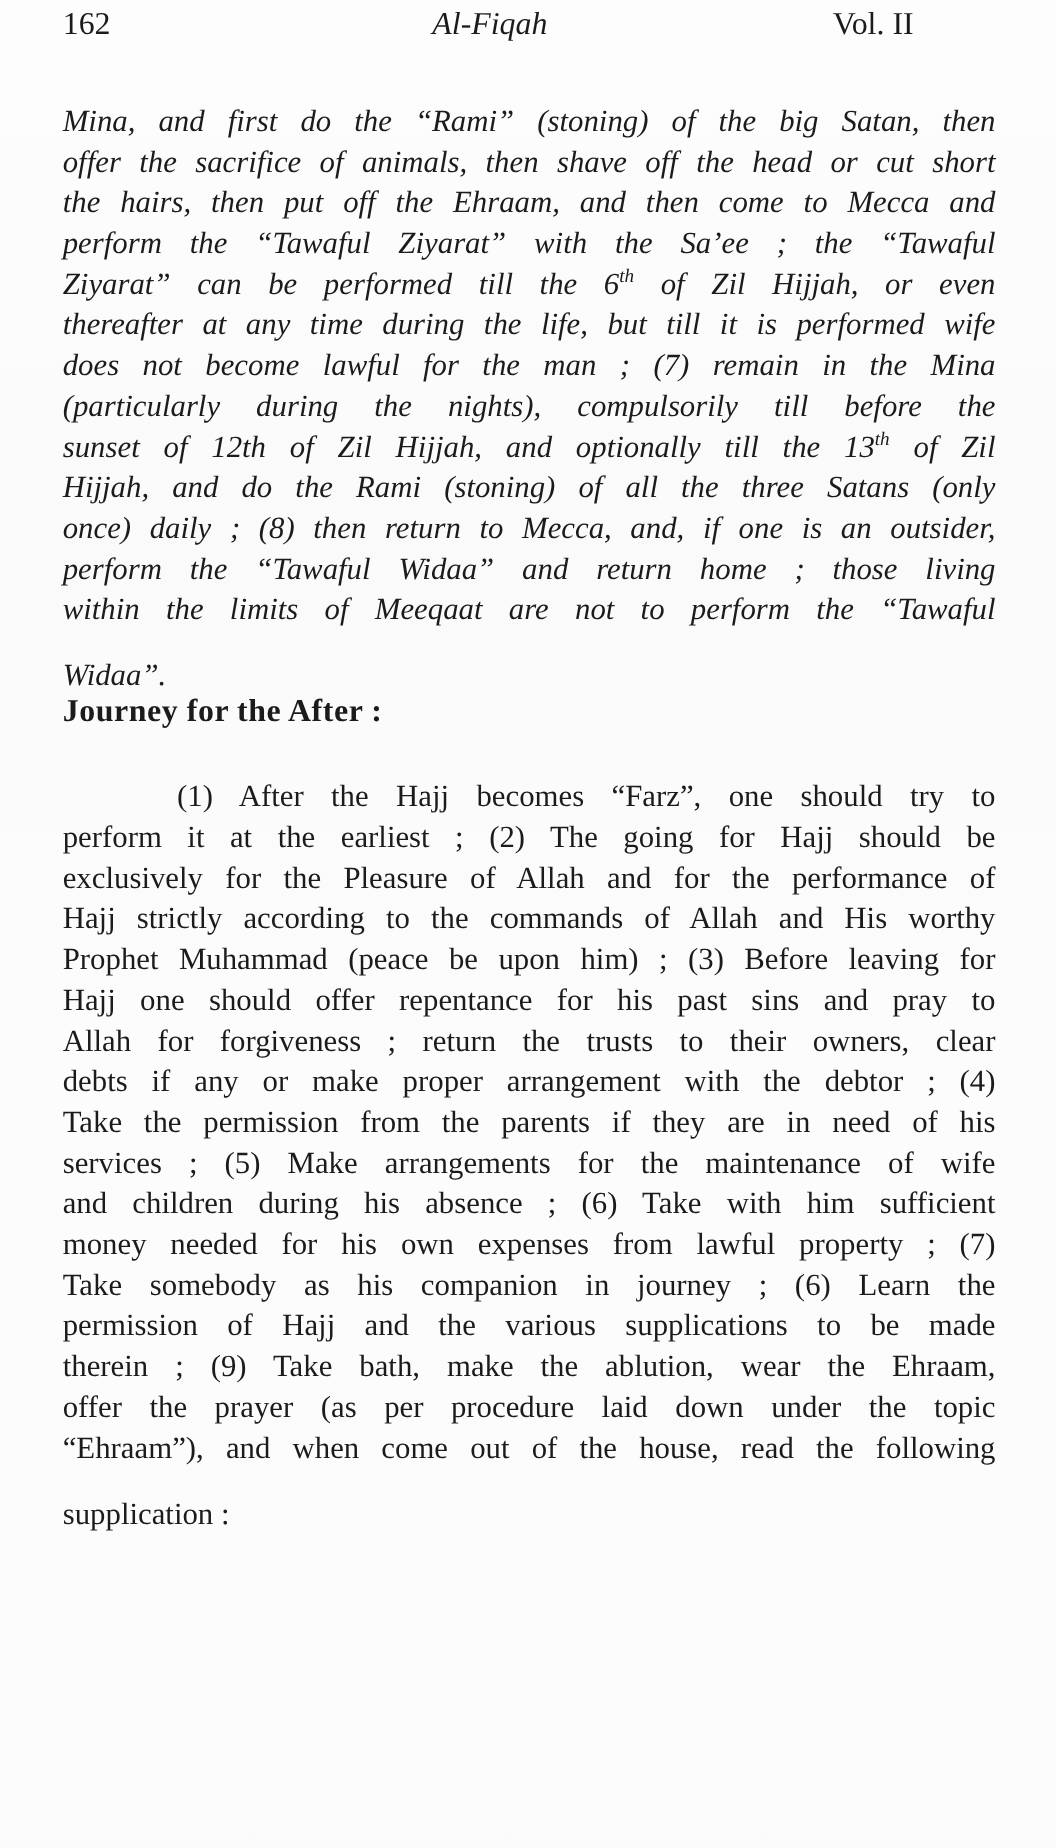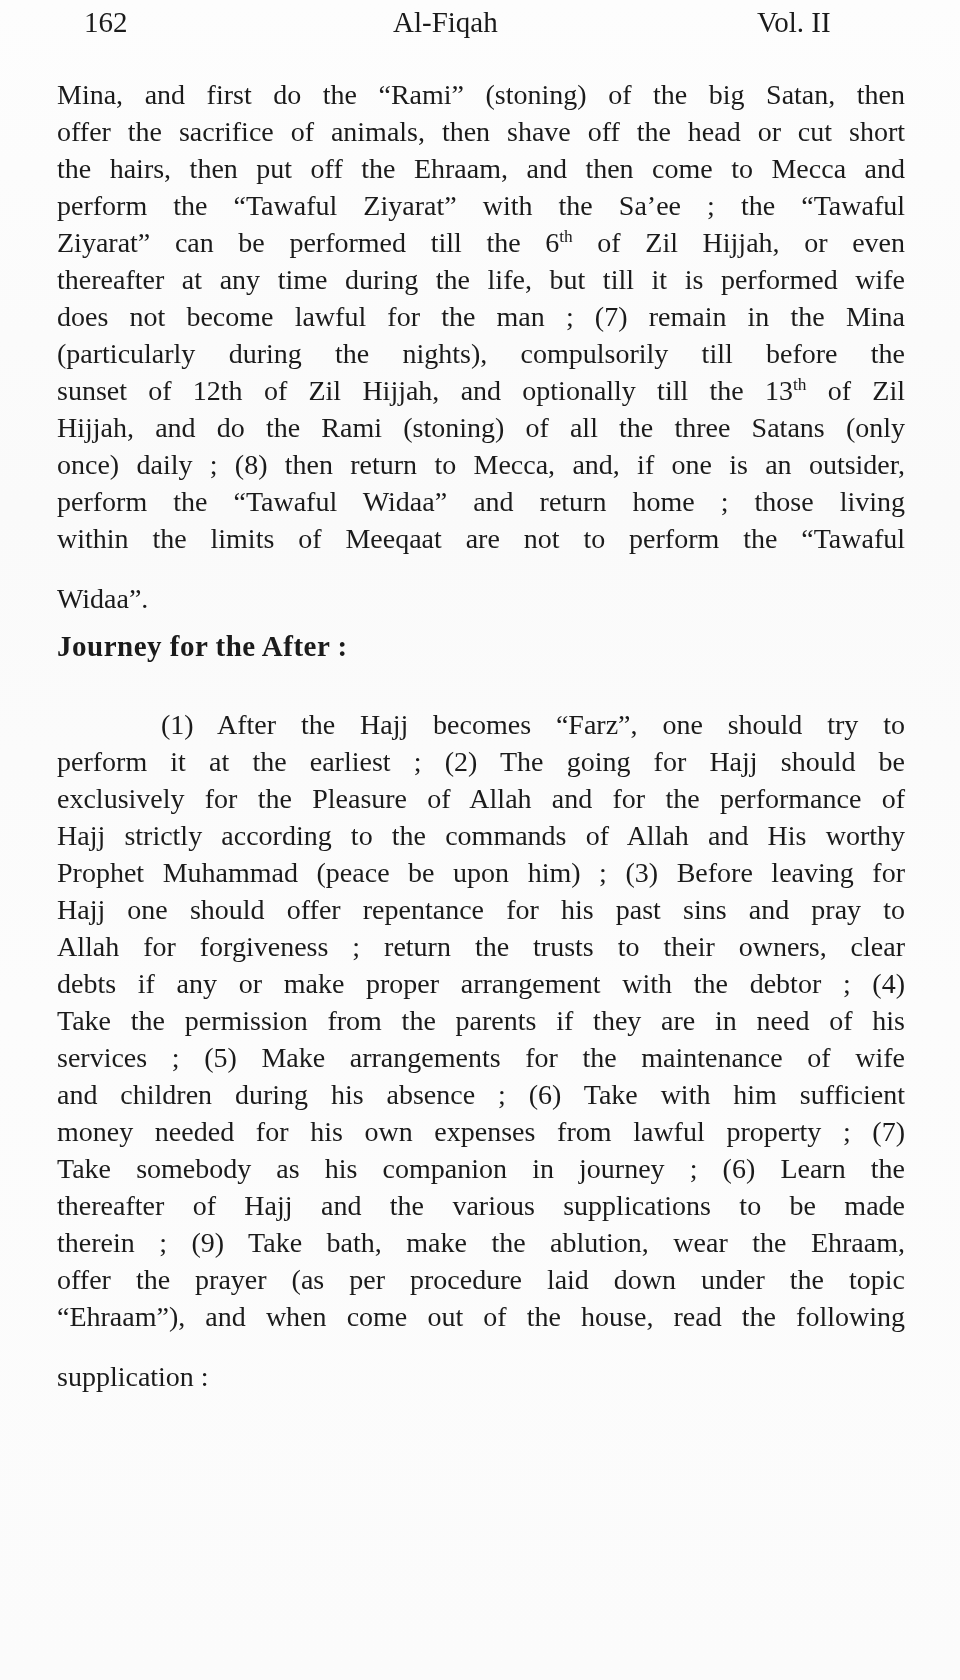--- a/index.html
+++ b/index.html
@@ -17,32 +17,32 @@
     overflow: hidden;
   }
   .header {
     position: absolute;
     top: 6px;
     left: 0;
     width: 960px;
     height: 40px;
     font-size: 29px;
   }
-  .header .pageno  { position: absolute; left: 57px;  top: 0; margin-left: 27px; }
-  .header .title   { position: absolute; left: 393px; top: 0; }
+  .header .pageno  { position: absolute; left: 57px;  top: 0; }
+  .header .title   { position: absolute; left: 393px; top: 0; font-style: italic; }
   .header .volume  { position: absolute; left: 757px; top: 0; }
 
   .para {
     position: absolute;
     left: 57px;
     width: 848px;
     font-size: 28px;
     line-height: 37px;
   }
-  .para-1 { top: 76px; }
+  .para-1 { top: 92px; font-style: italic; }
   .para-2 { top: 706px; }
 
   .line {
     height: 37px;
     white-space: nowrap;
     text-align: justify;
     text-align-last: justify;
   }
   .line.last {
     text-align-last: left;
@@ -103,20 +103,20 @@
       <div class="line">Hajj strictly according to the commands of Allah and His worthy</div>
       <div class="line">Prophet Muhammad (peace be upon him) ; (3) Before leaving for</div>
       <div class="line">Hajj one should offer repentance for his past sins and pray to</div>
       <div class="line">Allah for forgiveness ; return the trusts to their owners, clear</div>
       <div class="line">debts if any or make proper arrangement with the debtor ; (4)</div>
       <div class="line">Take the permission from the parents if they are in need of his</div>
       <div class="line">services ; (5) Make arrangements for the maintenance of wife</div>
       <div class="line">and children during his absence ; (6) Take with him sufficient</div>
       <div class="line">money needed for his own expenses from lawful property ; (7)</div>
       <div class="line">Take somebody as his companion in journey ; (6) Learn the</div>
-      <div class="line">thereafter of Hajj and the various supplications to be made</div>
+      <div class="line">permission of Hajj and the various supplications to be made</div>
       <div class="line">therein ; (9) Take bath, make the ablution, wear the Ehraam,</div>
       <div class="line">offer the prayer (as per procedure laid down under the topic</div>
       <div class="line">“Ehraam”), and when come out of the house, read the following</div>
       <div class="line last">supplication :</div>
     </div>
 
 </div>
 
 </body></html>

